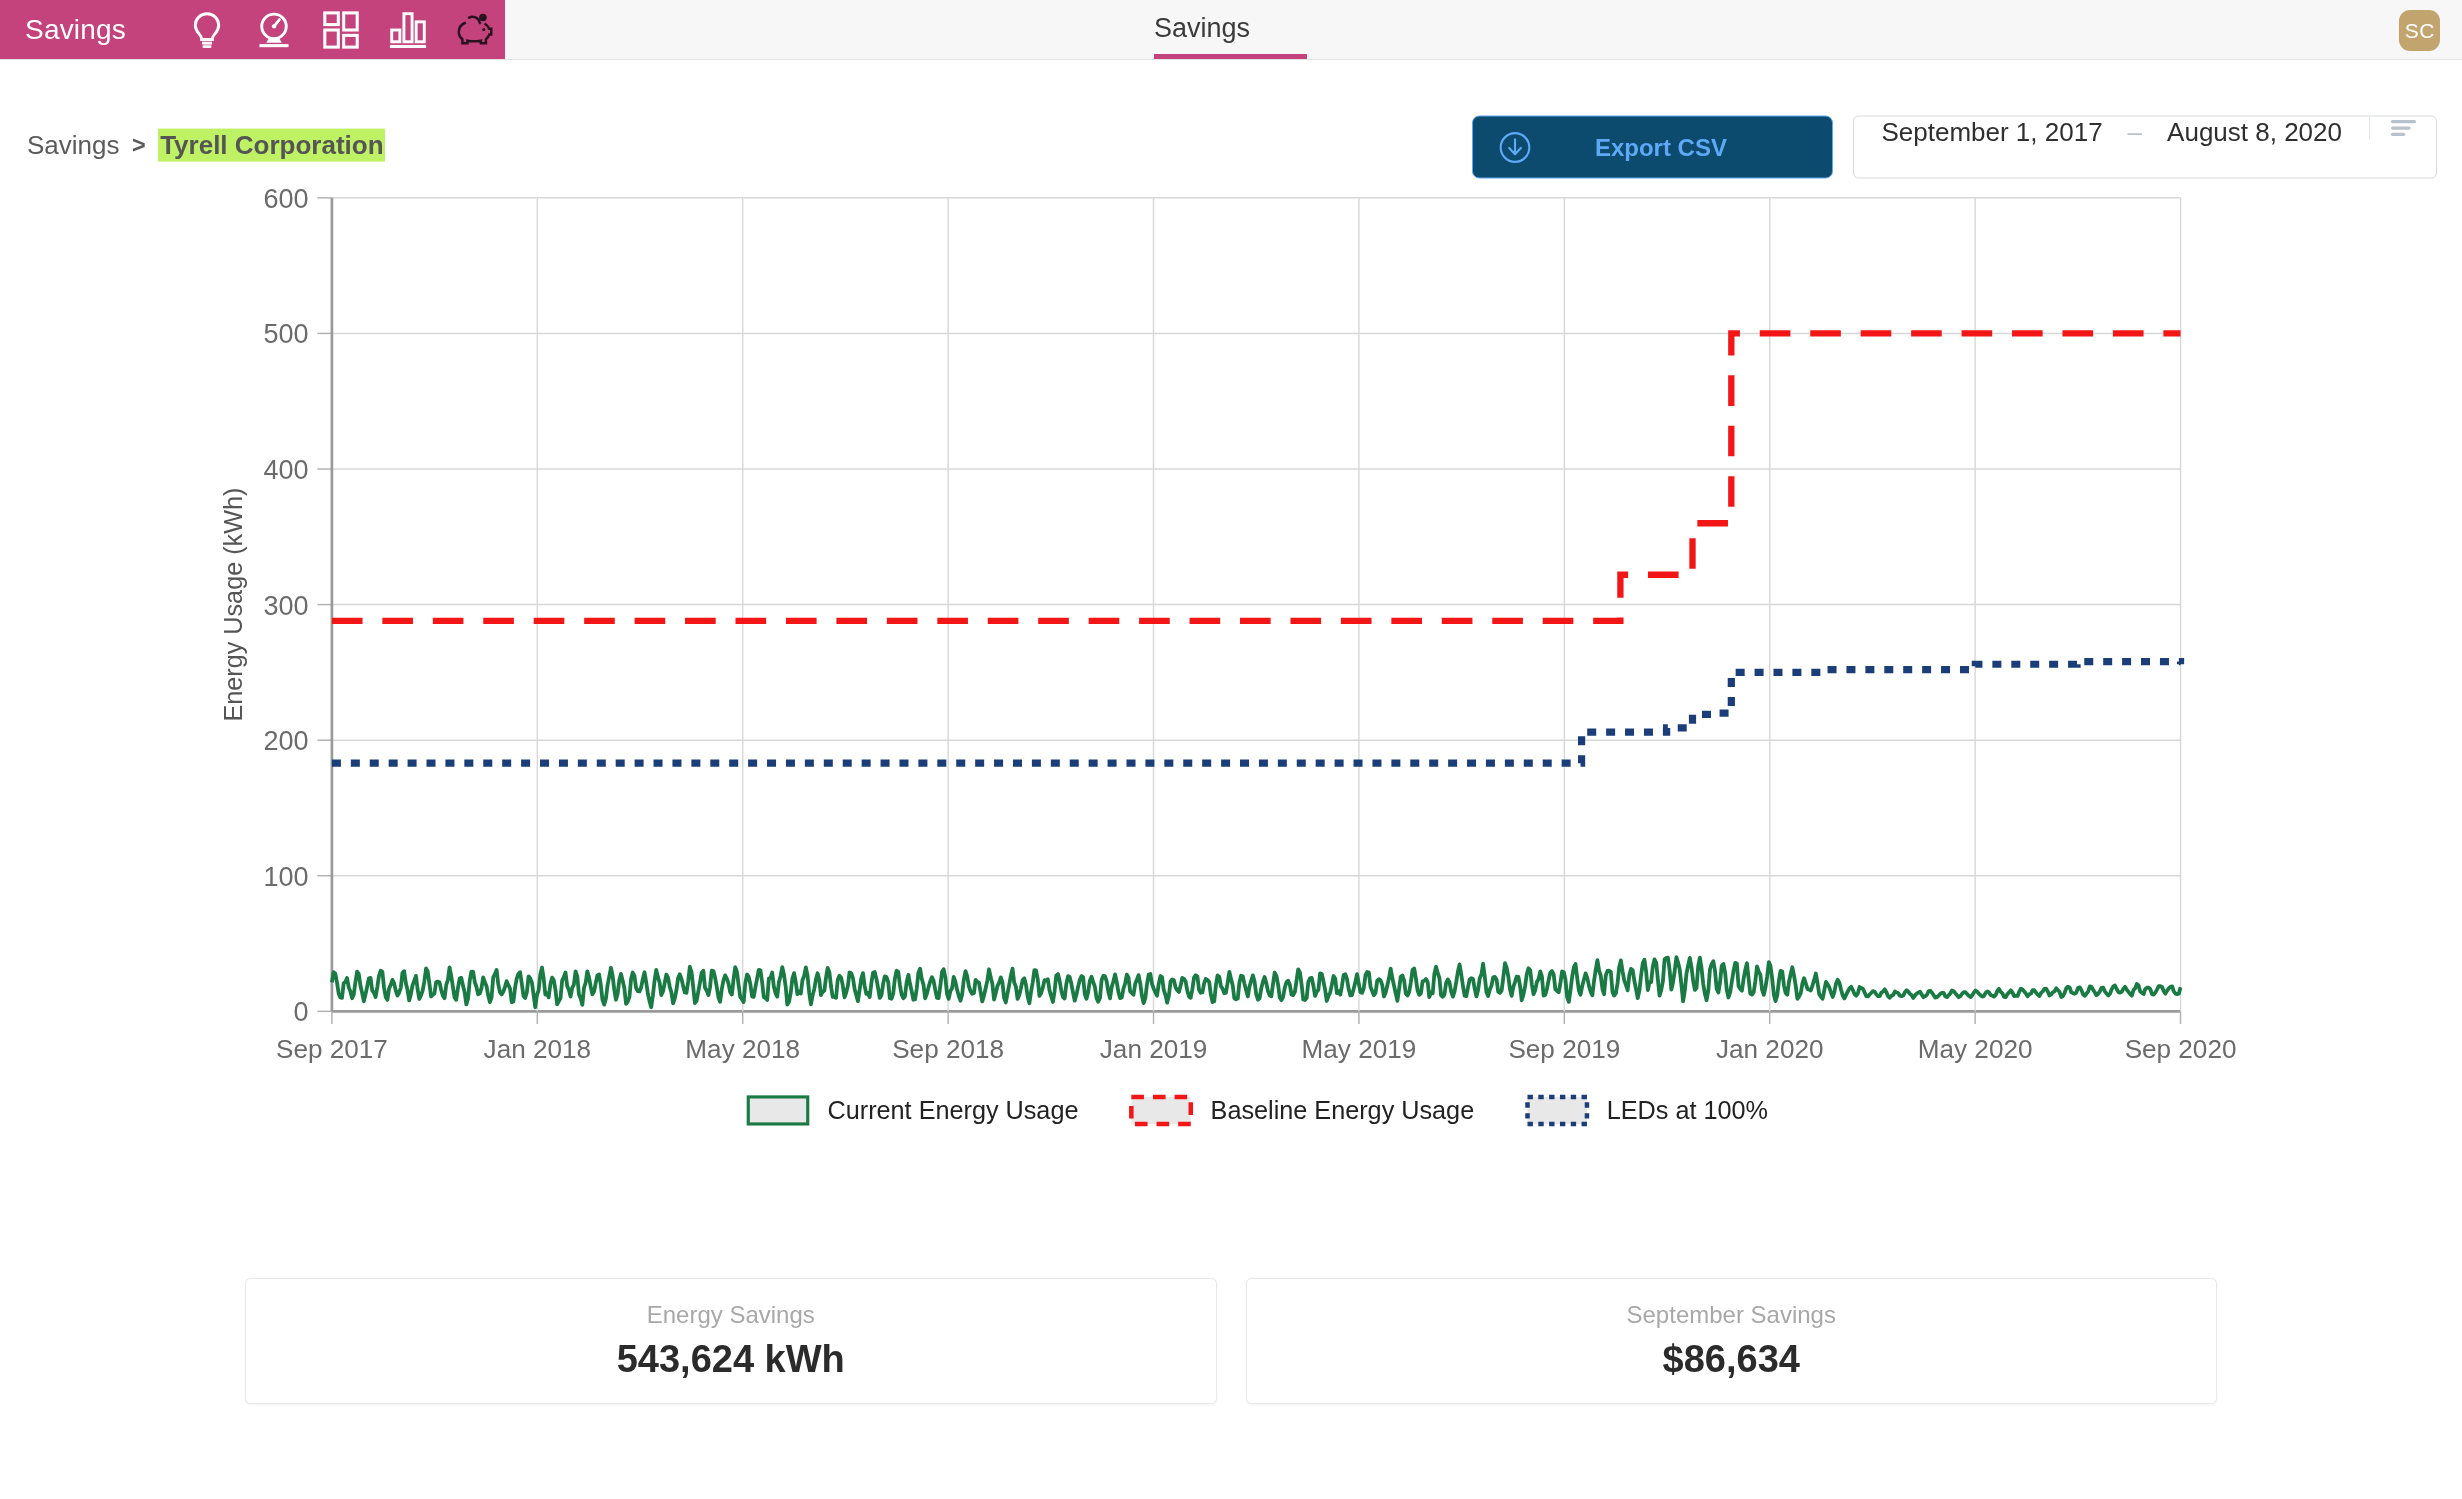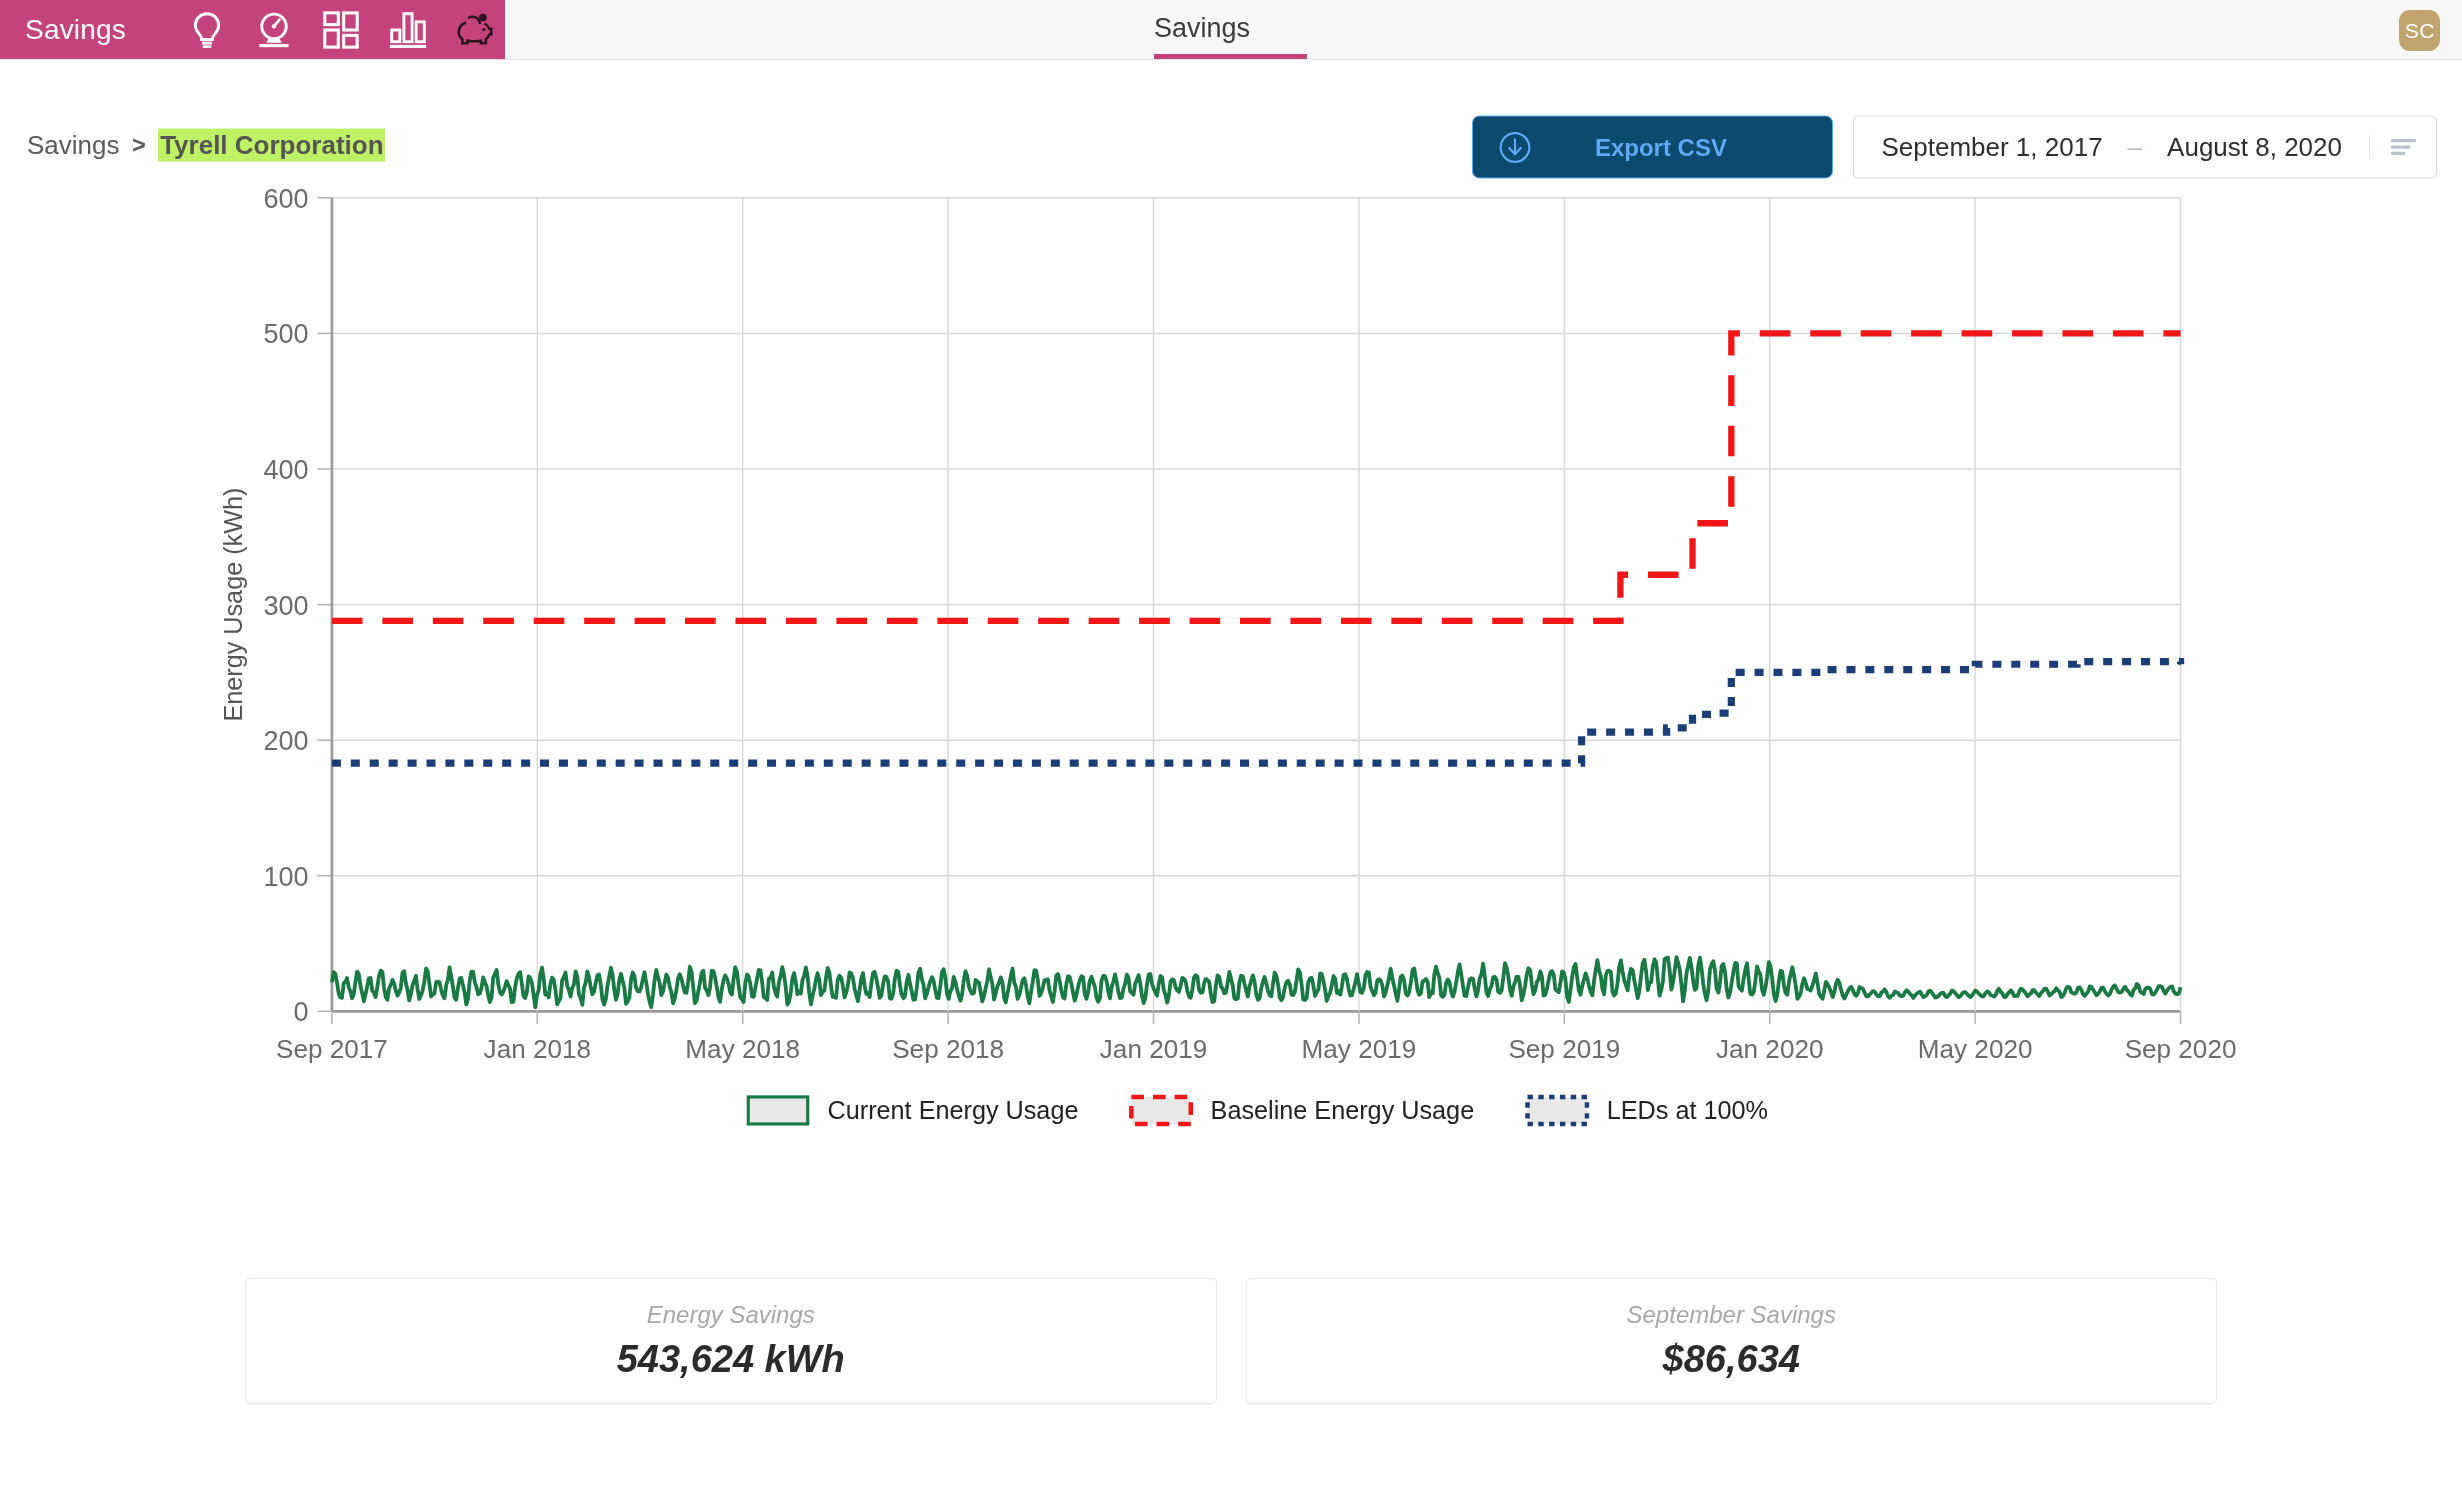--- a/index.html
+++ b/index.html
@@ -115,21 +115,21 @@
   .export-btn .txt {
     flex: 1; text-align: center;
     color: #5ea9f5; font-size: 24px; font-weight: bold;
     margin-right: 18px;
   }
   .daterange {
     height: 63px;
     border: 0.9px solid #d6d9dd;
     border-radius: 5.4px;
     background: #ffffff;
-    display: flex; align-items: center;
+    display: flex; align-items: flex-start;
     overflow: hidden;
   }
   .dr-text {
     display: flex; align-items: center; gap: 25px;
     padding: 0 27px;
     font-size: 26px; color: #2f2f2f;
     cursor: pointer; white-space: nowrap;
   }
   .dr-dash { color: #b9c0c8; }
   .dr-btn {
@@ -154,21 +154,20 @@
   .card {
     flex: 1;
     height: 126px;
     border: 0.9px solid #e9e9e9;
     border-radius: 5.4px;
     background: #ffffff;
     box-shadow: 0 0.9px 1.8px rgba(0,0,0,.05);
     display: flex; flex-direction: column;
     align-items: center; justify-content: center;
     gap: 9px;
-    font-style: italic;
   }
   .card-label { font-size: 24px; color: #a8a8a8; }
   .card-value { font-size: 38px; color: #2b2b2b; font-weight: bold; }
 </style>
 </head>
 <body>
 
 <div class="topbar">
   <div class="brand">
     <div class="brand-title">Savings</div>

